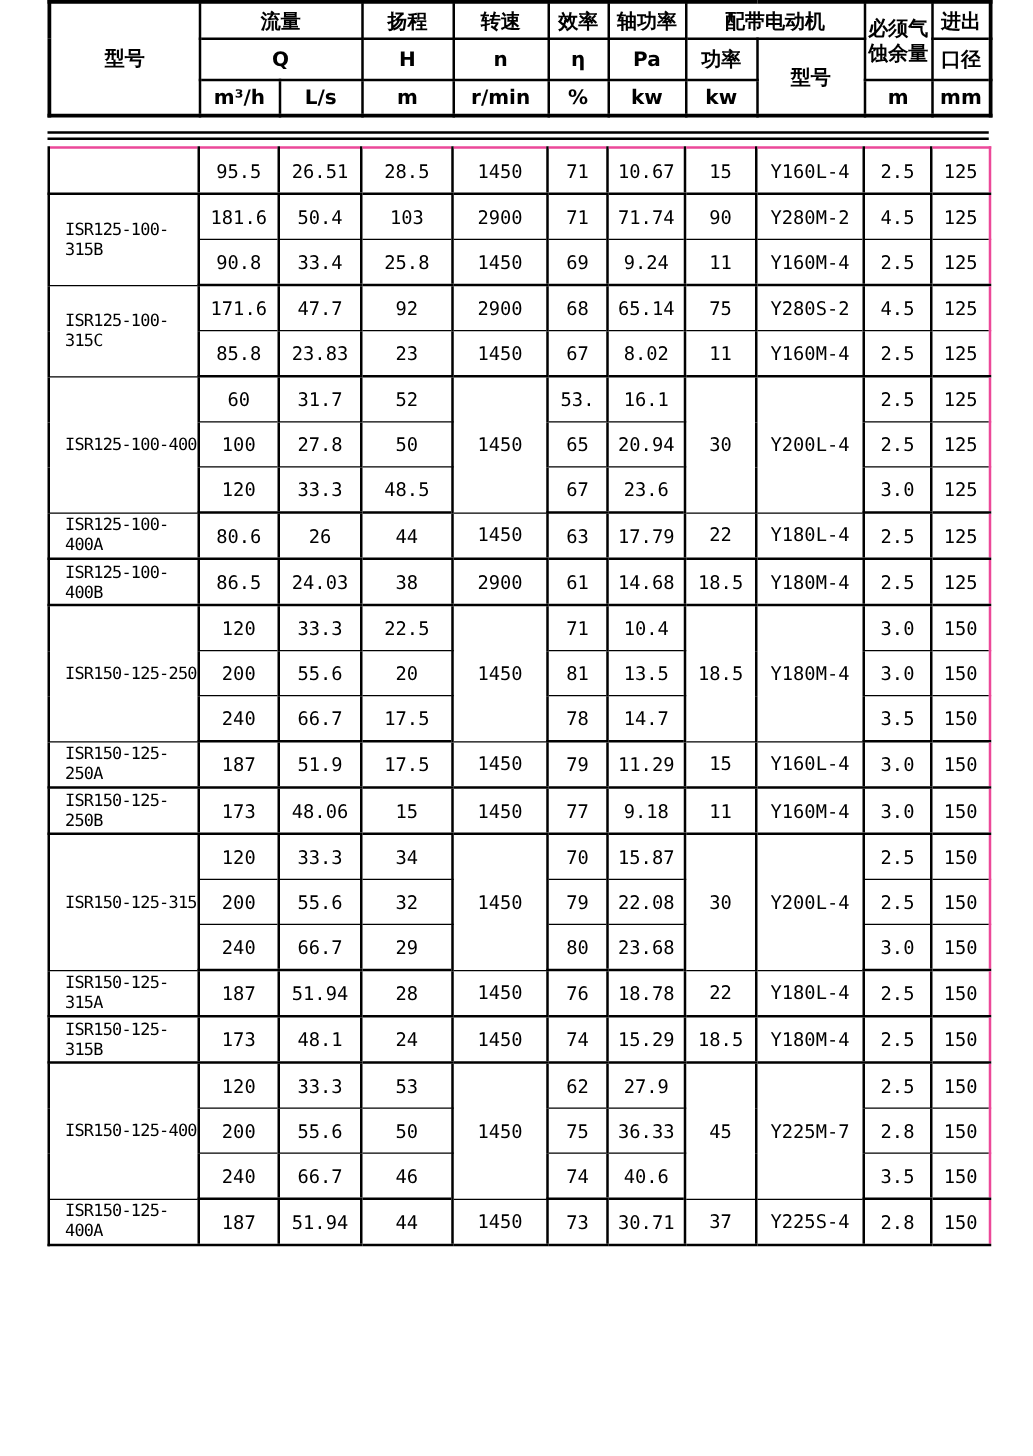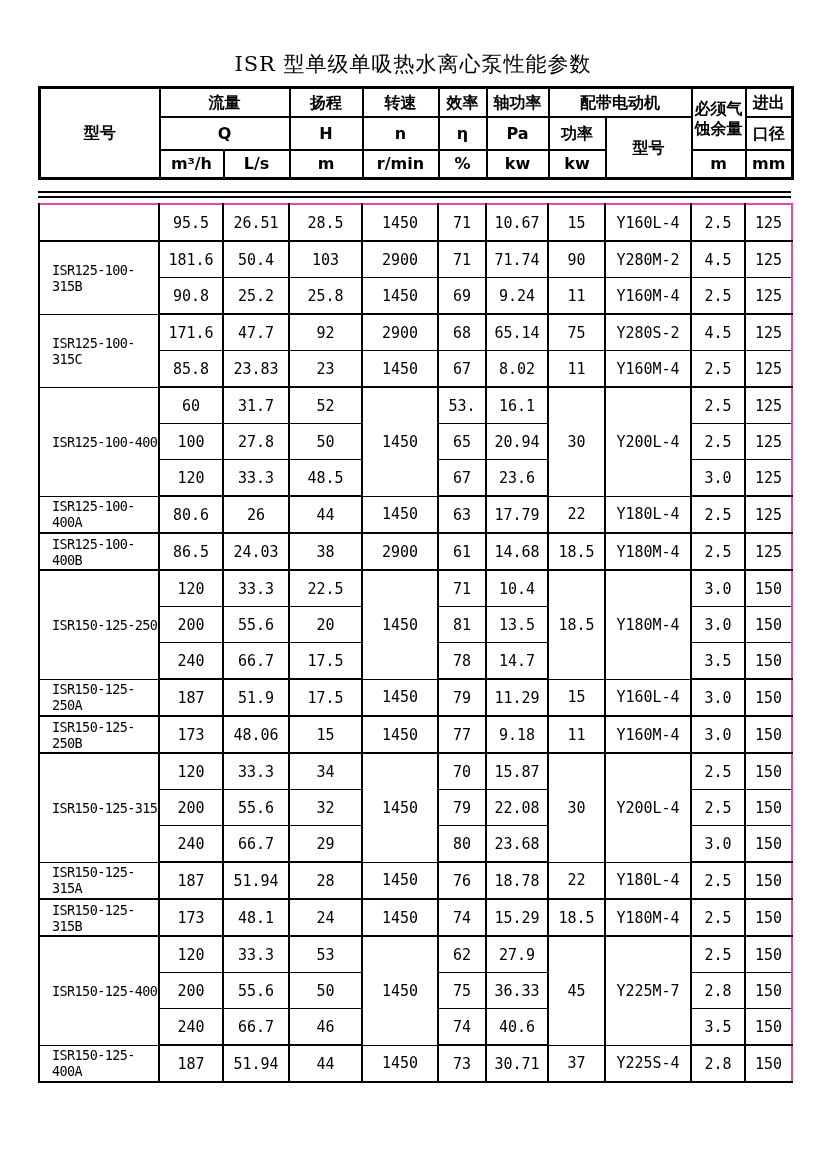--- a/index.html
+++ b/index.html
@@ -24,21 +24,20 @@
   table.body-tbl td{border-left:2px solid #000;border-bottom:2px solid #000;
     height:35px;padding:0;text-align:center;vertical-align:middle;font-size:15px;}
   table.body-tbl tr.thin td{border-bottom-width:1px;}
   table.body-tbl td.model{text-align:left;font-size:13.5px;letter-spacing:-0.6px;padding-left:12px;}
 </style>
 </head>
 <body>
 
 <div class="page">
 
-  <h1 class="page-title">ISR 型单级单吸热水离心泵性能参数</h1>
 
   <table class="hdr">
     <colgroup>
       <col style="width:120px">
         <col style="width:64px">
         <col style="width:66px">
         <col style="width:73px">
       <col style="width:76px">
         <col style="width:48px">
         <col style="width:62px">
@@ -124,21 +123,21 @@
           <td>2900</td>
           <td>71</td>
           <td>71.74</td>
           <td>90</td>
           <td>Y280M-2</td>
           <td>4.5</td>
           <td>125</td>
         </tr>
         <tr>
           <td>90.8</td>
-          <td>25.2</td>
+          <td>33.4</td>
           <td>25.8</td>
           <td>1450</td>
           <td>69</td>
           <td>9.24</td>
           <td>11</td>
           <td>Y160M-4</td>
           <td>2.5</td>
           <td>125</td>
         </tr>
         <tr class="thin">

